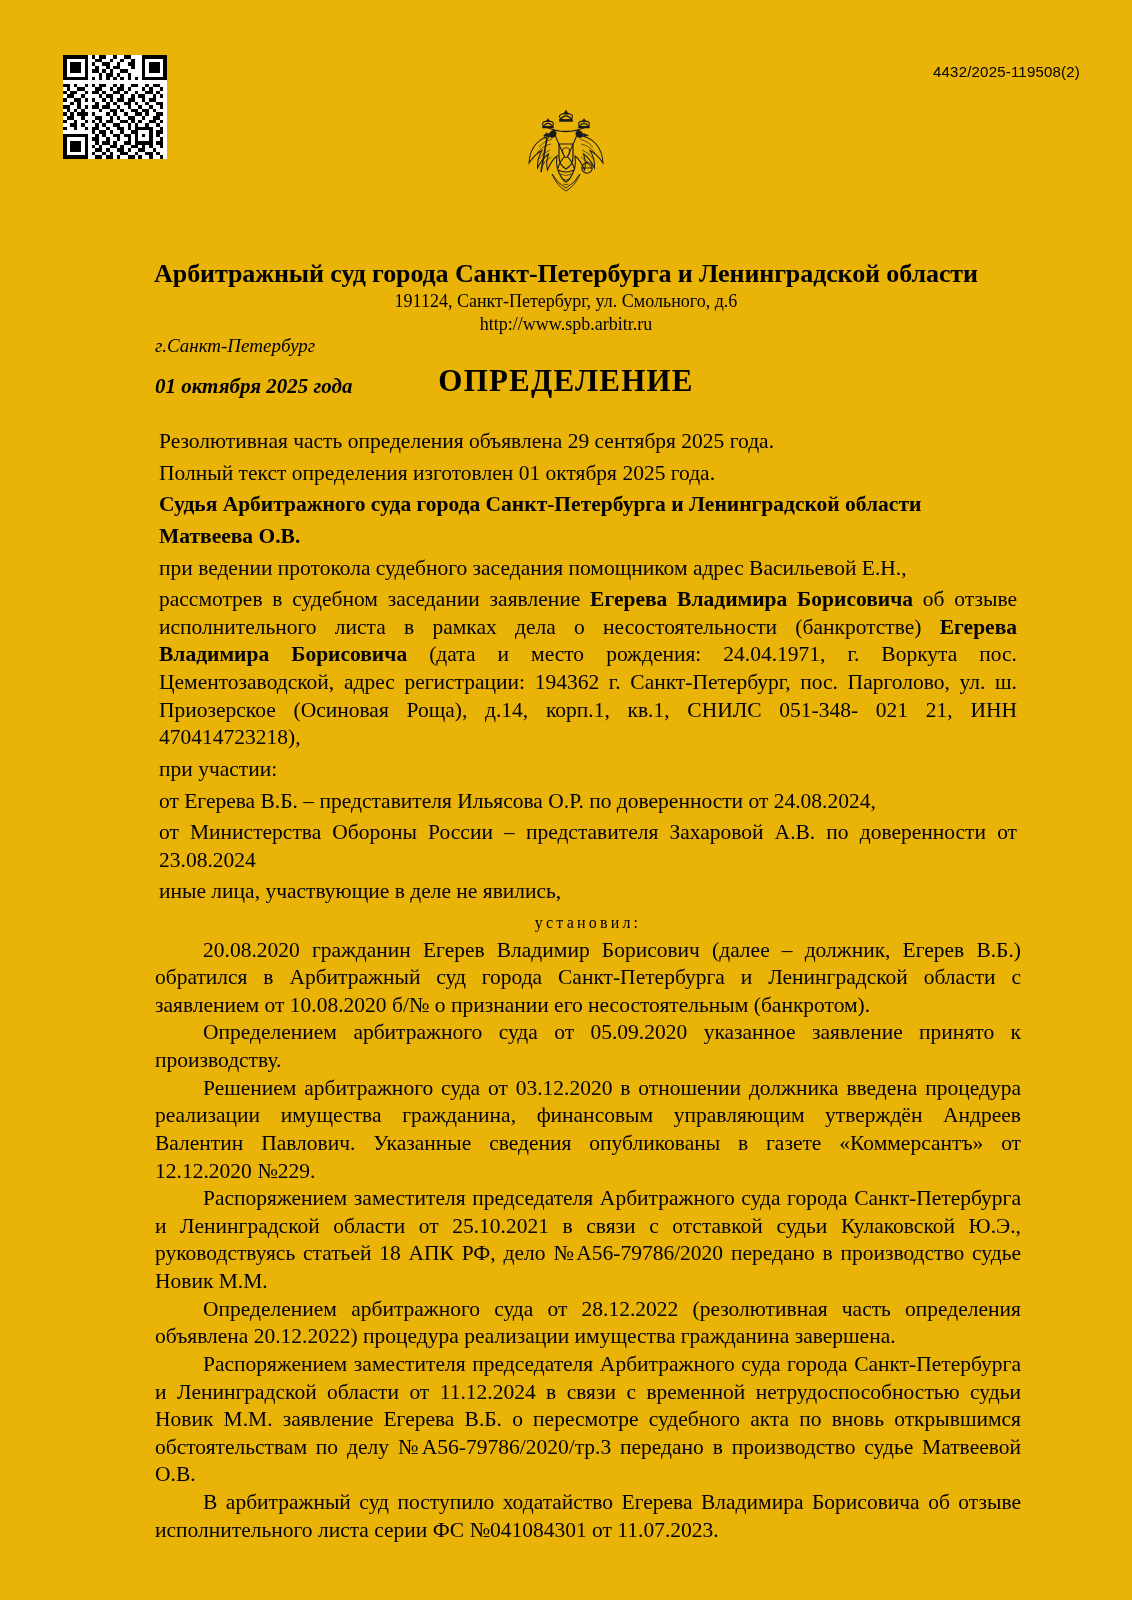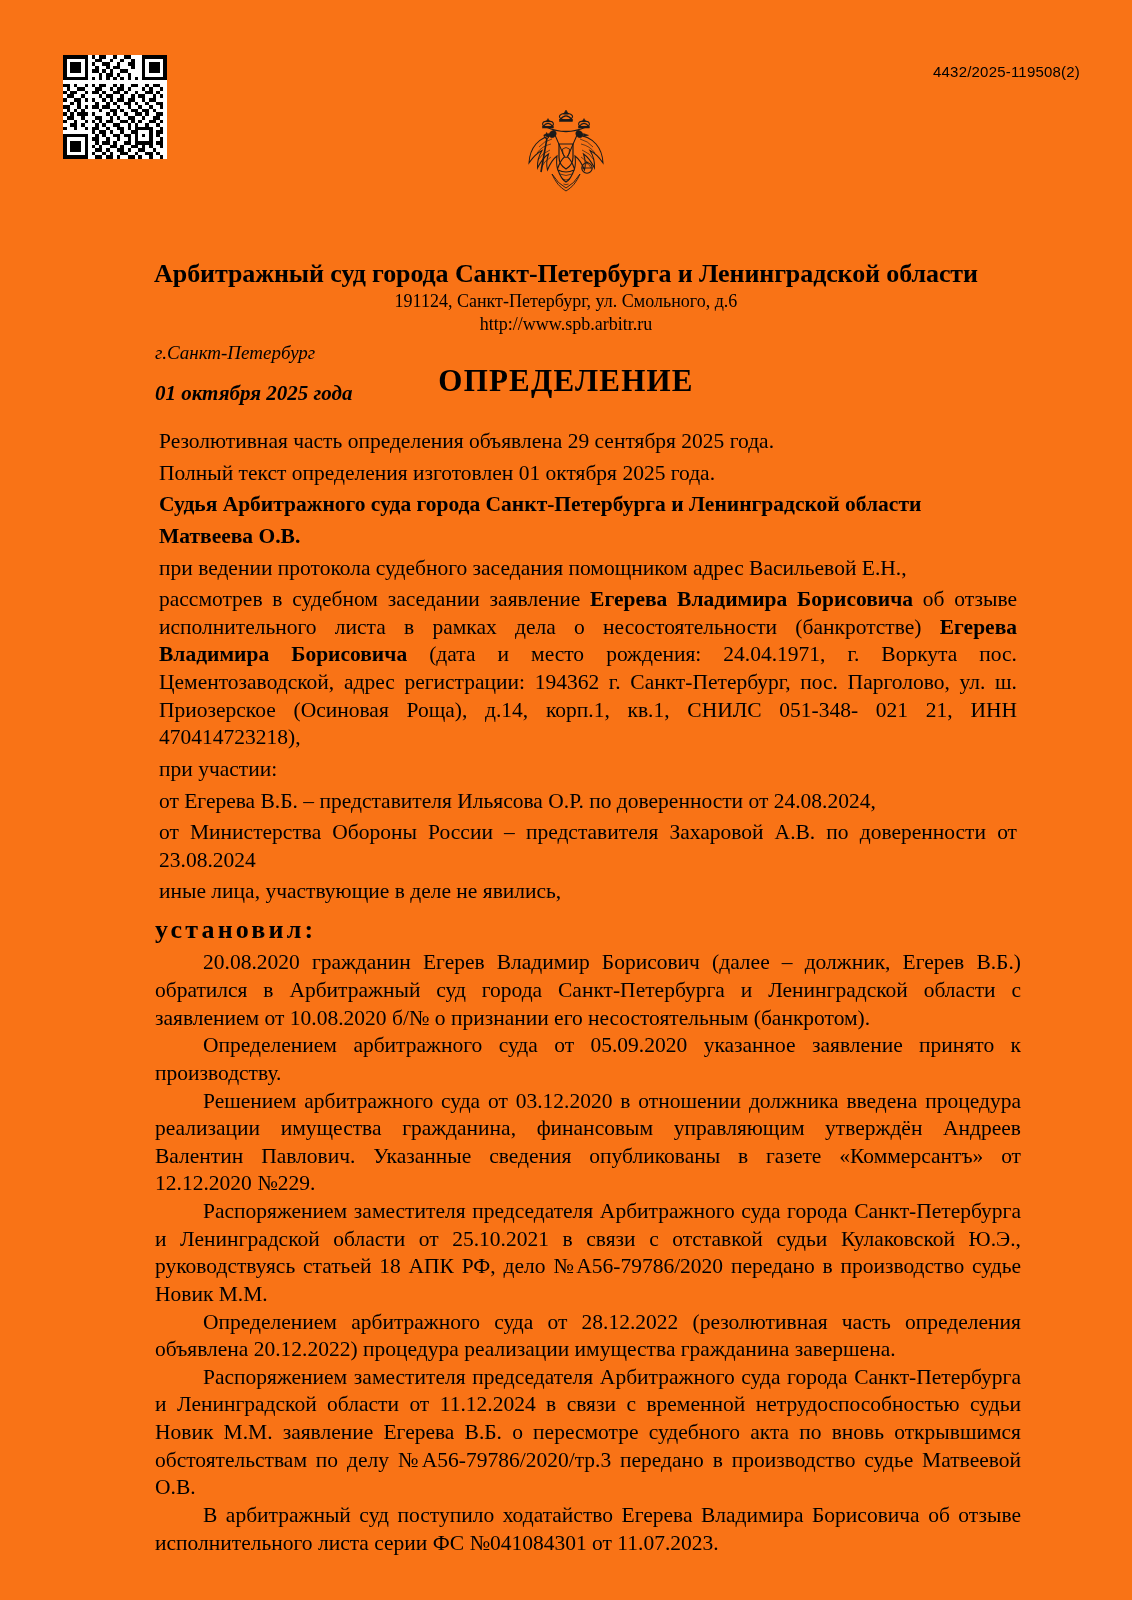--- a/index.html
+++ b/index.html
@@ -10,21 +10,21 @@
   }
   body {
     font-family: "Liberation Serif", "DejaVu Serif", serif;
     color: #000000;
   }
   .page {
     position: relative;
     width: 1132px;
     height: 1600px;
     margin: 0 auto;
-    background: #f97316;
+    background: #eab308;
     overflow: hidden;
     box-sizing: border-box;
   }
 
   
   .topbar {
     position: absolute;
     top: 55px;
     left: 0;
     width: 1132px;
@@ -83,21 +83,21 @@
   .doc-title {
     margin-top: 26px;
     font-size: 31px;
     font-weight: bold;
     letter-spacing: 1.2px;
   }
 
   
   .meta {
     position: absolute;
-    top: 341px;
+    top: 334px;
     left: 155px;
     width: 862px;
   }
   .meta-city {
     font-size: 19px;
     font-style: italic;
     line-height: 1.25;
   }
   .meta-row {
     display: flex;
@@ -124,23 +124,23 @@
   }
   .ln {
     text-align: justify;
     text-justify: inter-word;
     margin: 4px;
   }
   .ln.nojust { text-align: left; }
   .b { font-weight: bold; }
 
   .center-head {
-    text-align: left;
-    font-weight: bold;
-    font-size: 26px;
+    text-align: center;
+    font-weight: normal;
+    font-size: 16px;
     letter-spacing: 3.2px;
     margin: 7px 0 3px 0;
   }
   .para {
     text-align: justify;
     text-justify: inter-word;
     text-indent: 48px;
     margin: 0;
   }
 </style>

